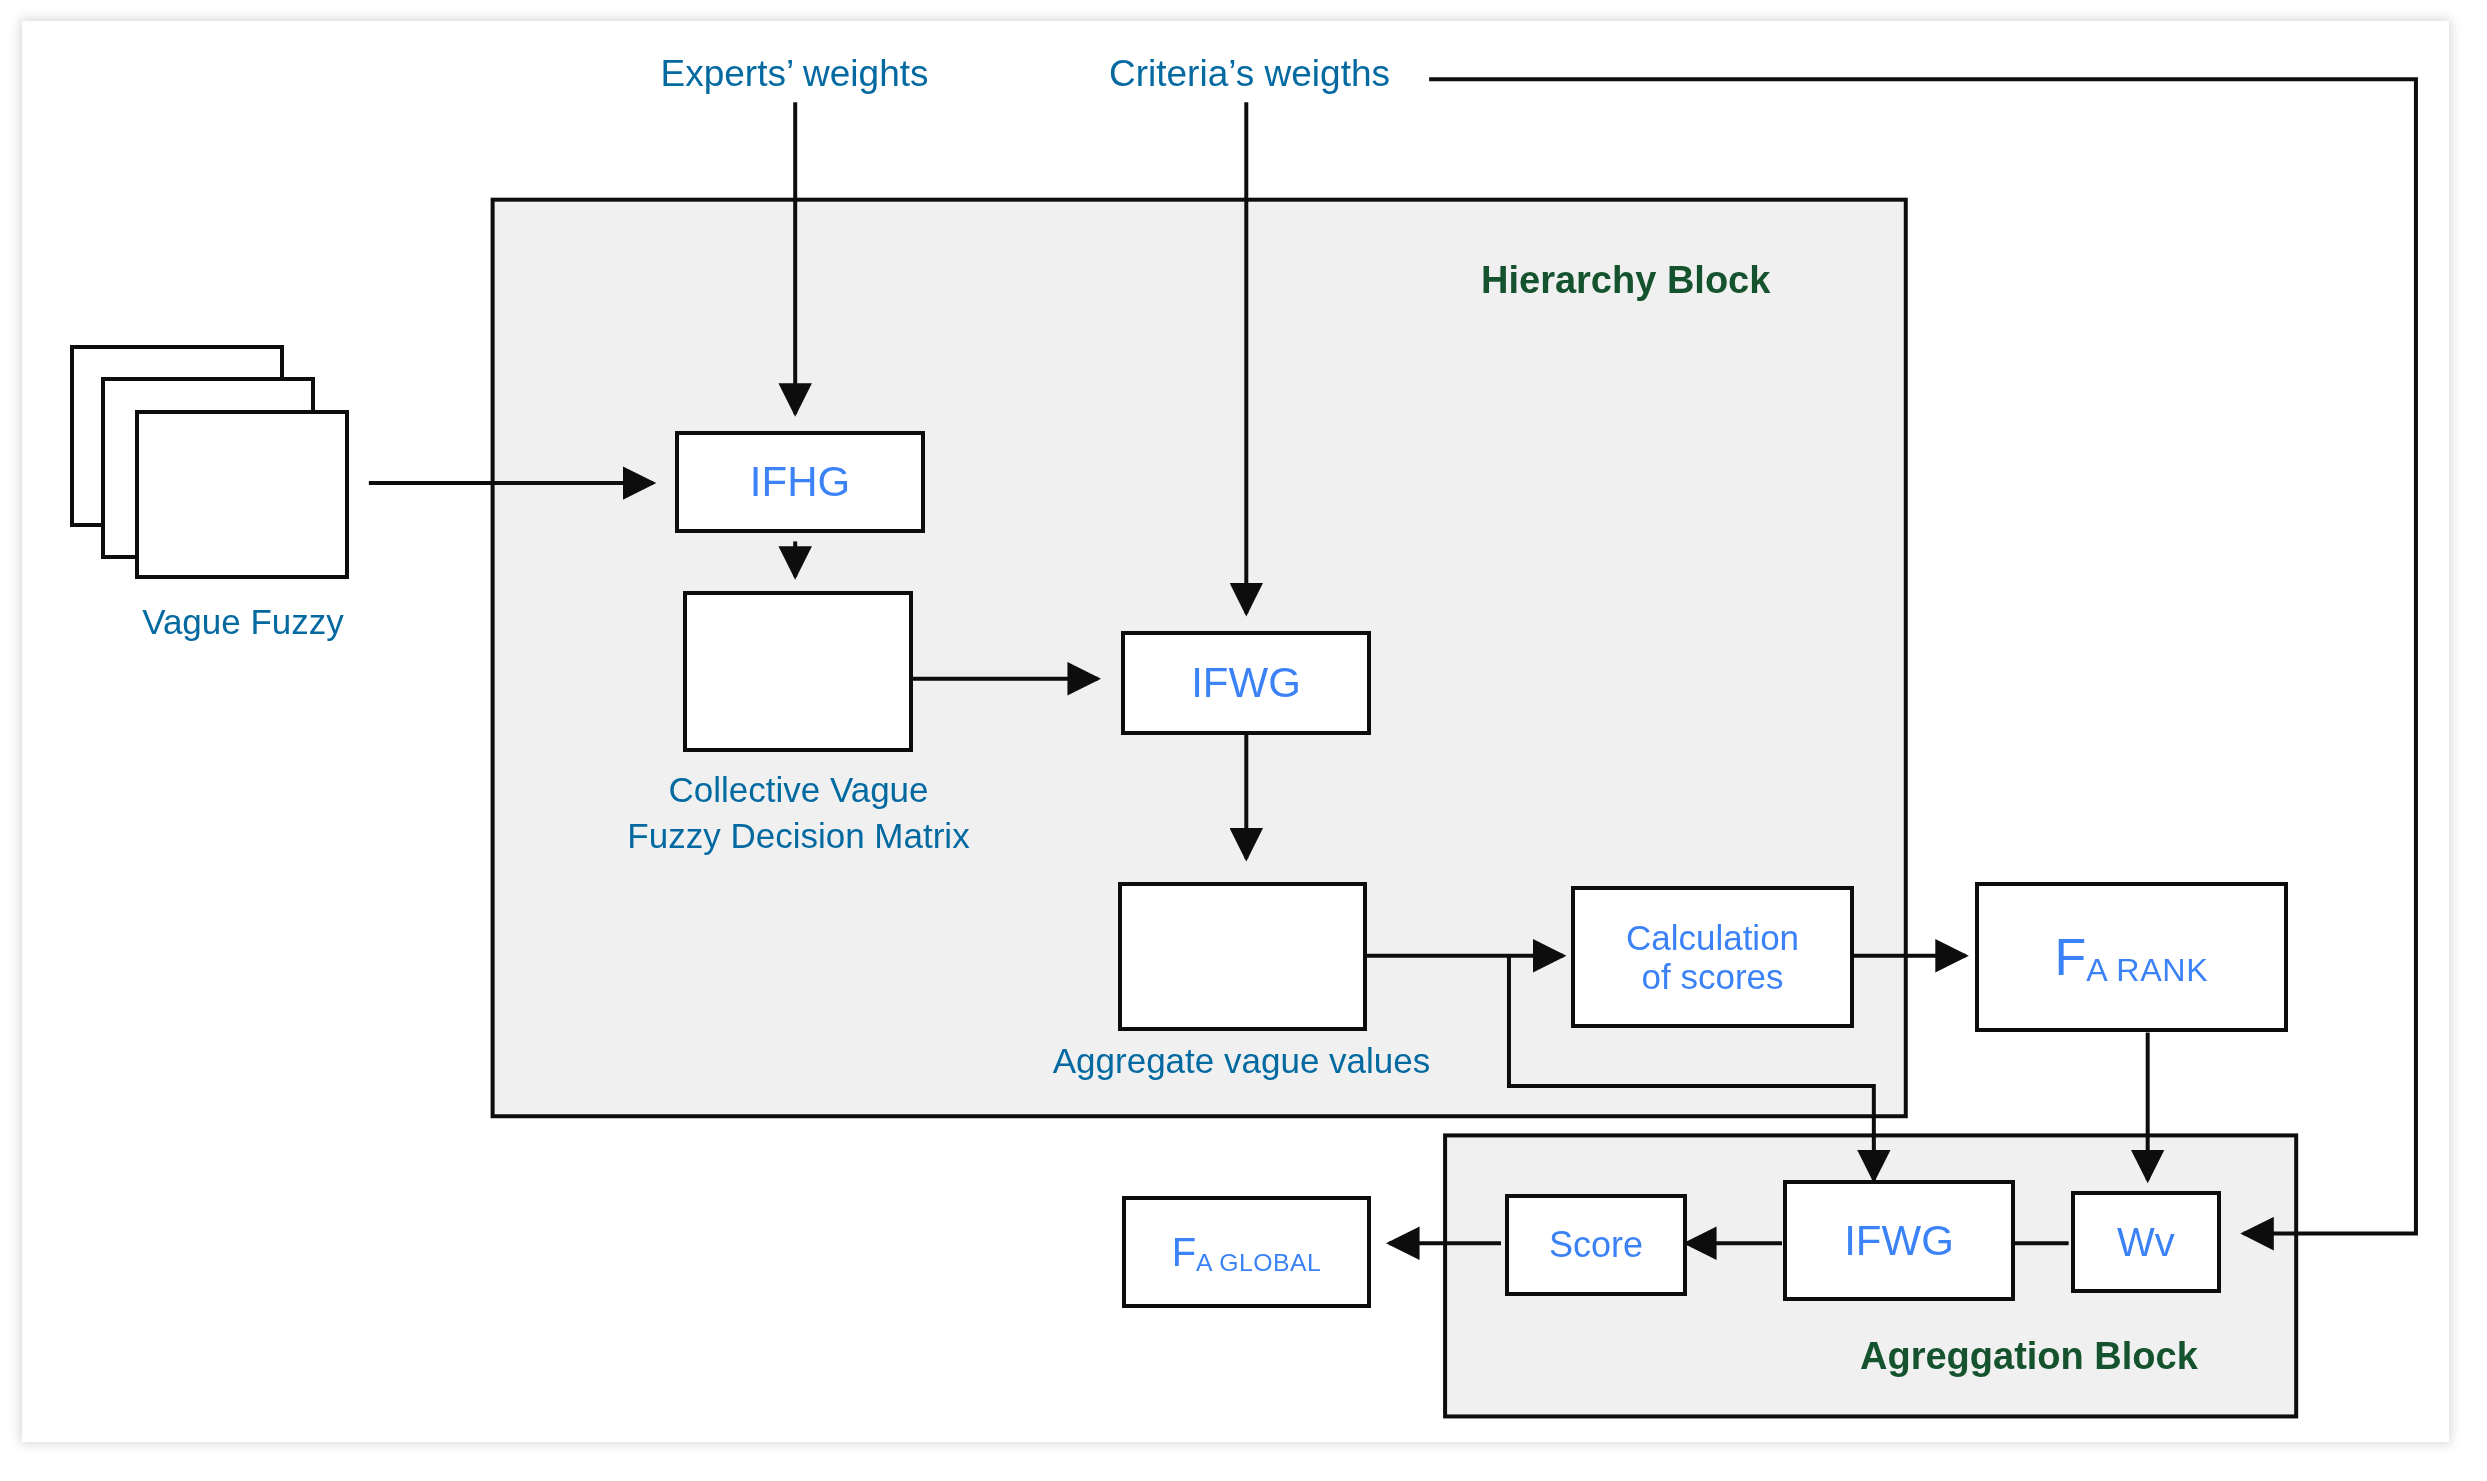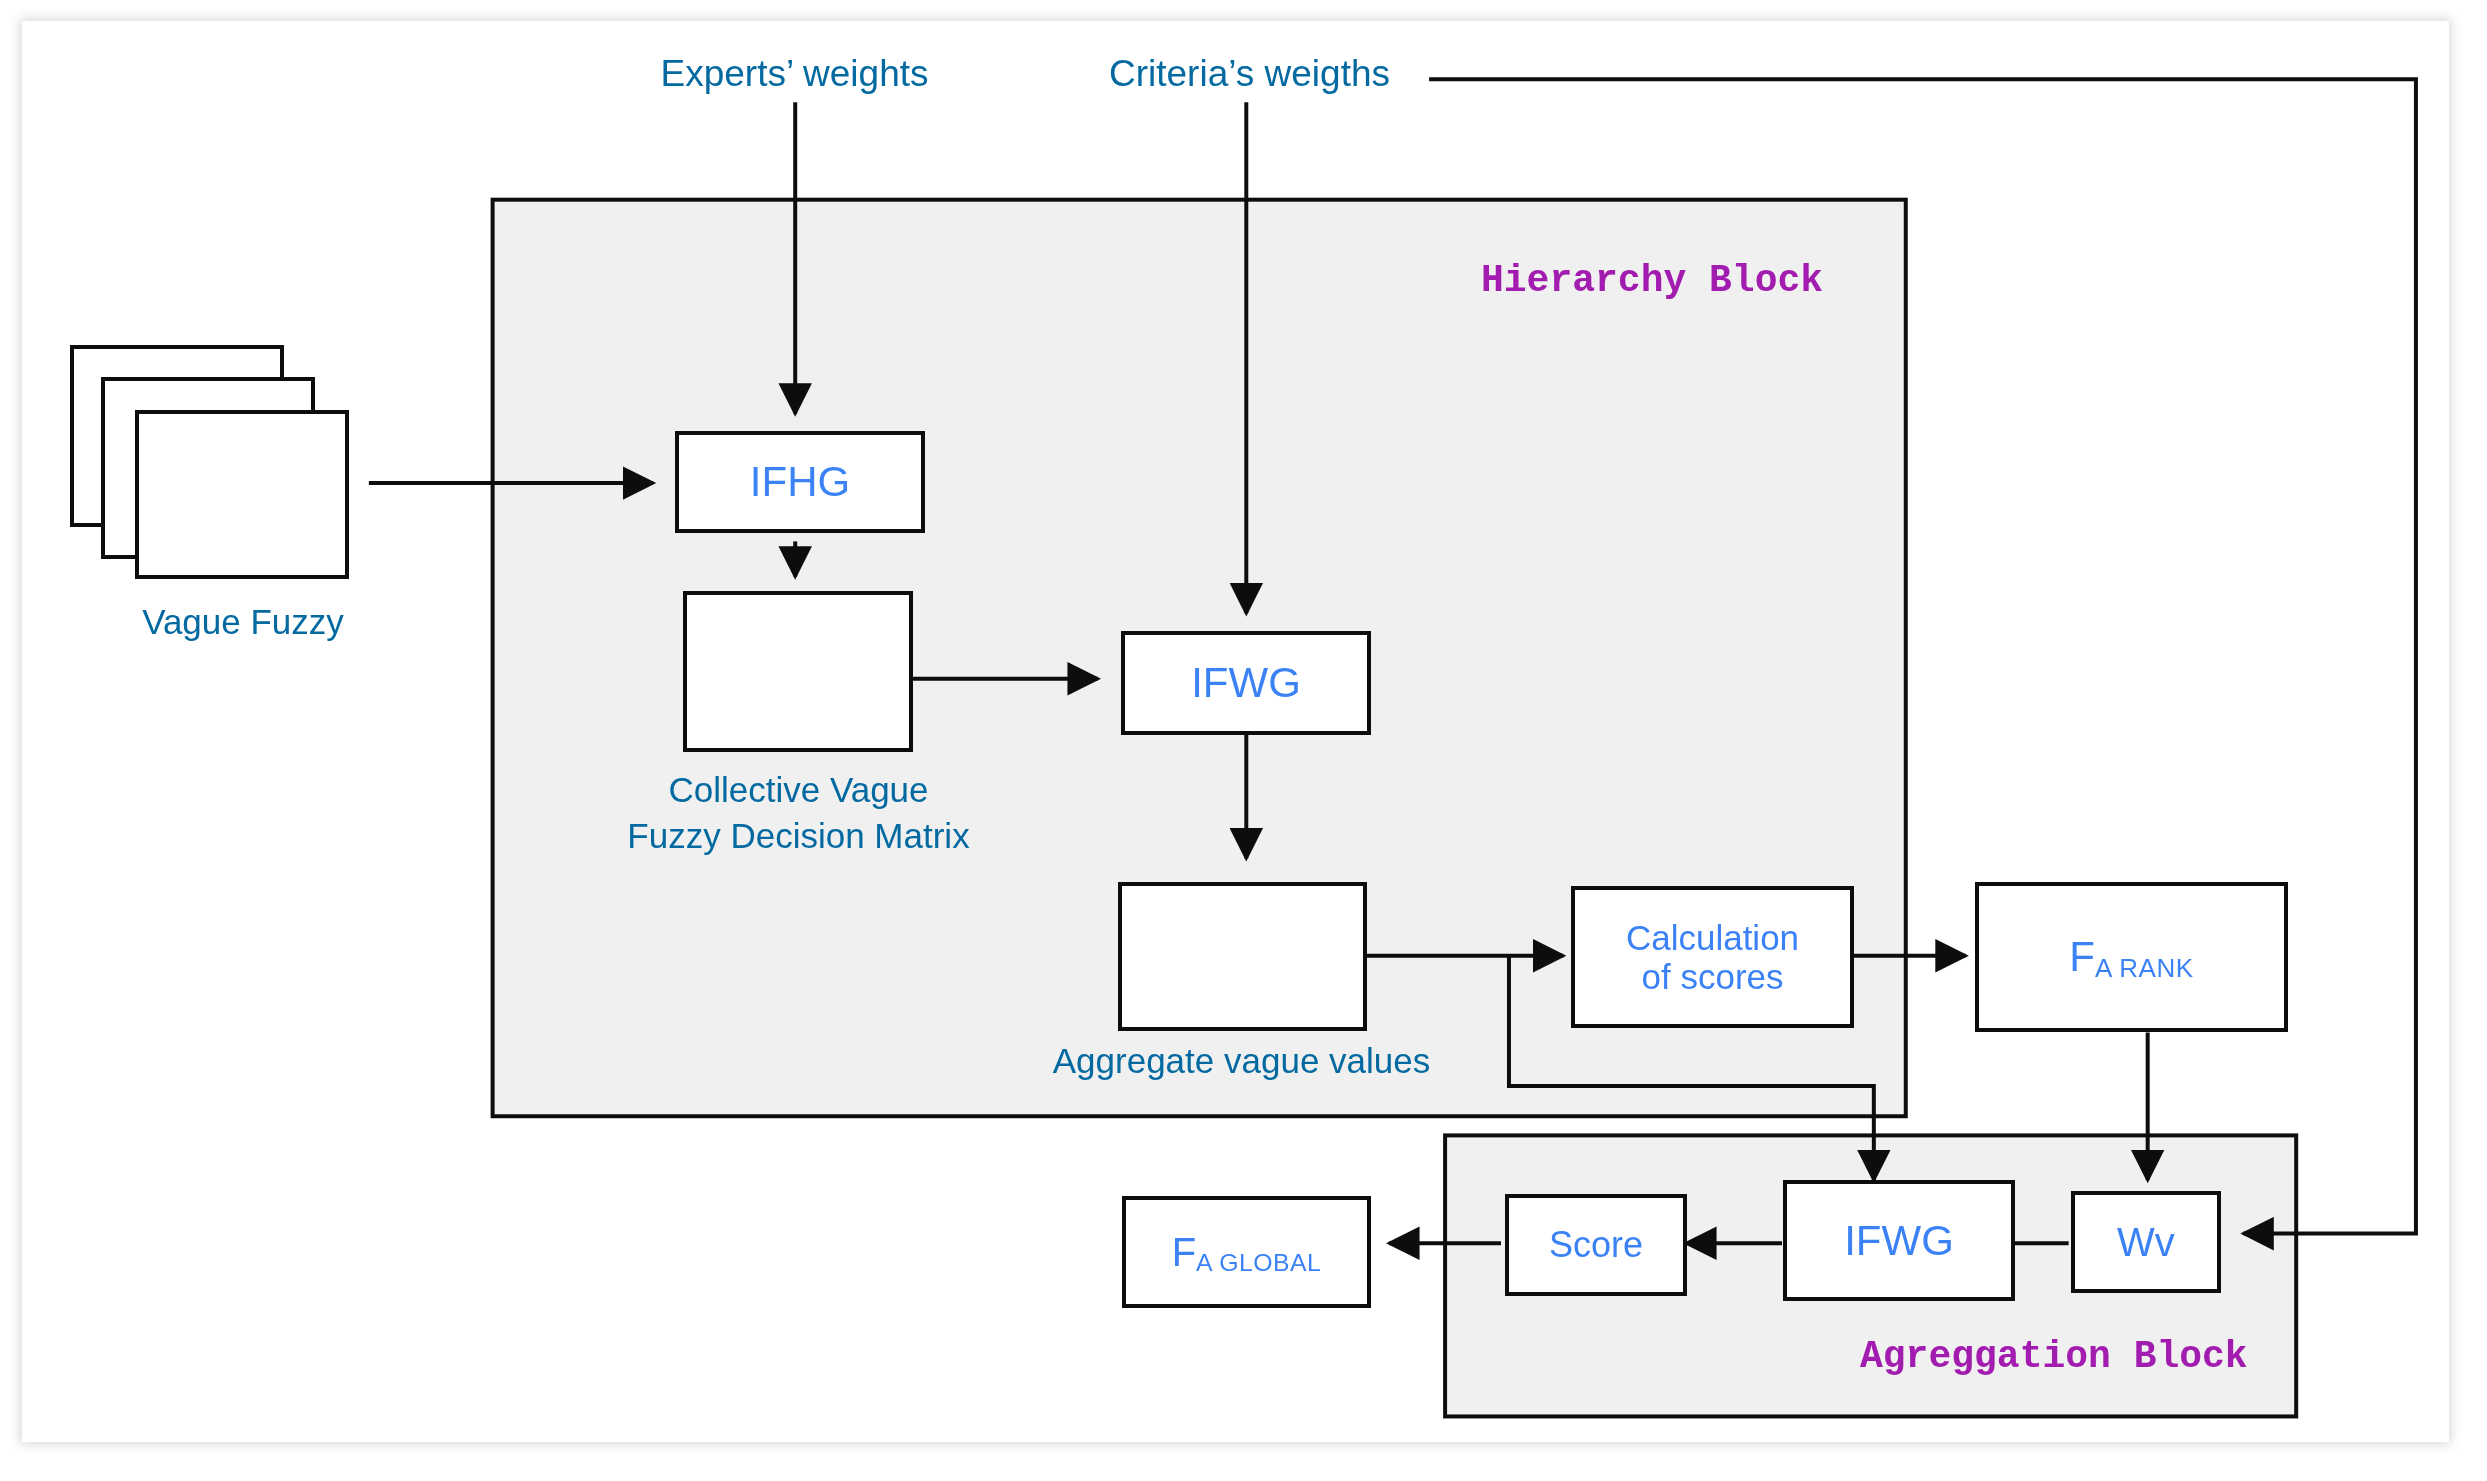--- a/index.html
+++ b/index.html
@@ -28,22 +28,22 @@
     border:4px solid #0d0d0d;
     display:flex;align-items:center;justify-content:center;
     text-align:center;
     color:#3b82f6;
     line-height:1.12;
     font-family:"Liberation Sans", sans-serif;
   }
   .group-label{
     position:absolute;
     font-weight:bold;
-    color:#a21caf;
-    font-family:Liberation Mono, monospace;
+    color:#14532d;
+    font-family:Liberation Sans, sans-serif;
     white-space:nowrap;
   }
   .free-label{
     position:absolute;
     color:#0369a1;
     text-align:center;
     font-family:"Liberation Sans", sans-serif;
     line-height:1.30;
   }
   .stack-sheet{
@@ -133,21 +133,21 @@
 
   <div class="node" style="left:1118px;top:882px;width:249px;height:149px;"></div>
 
   <div class="free-label" style="left:998px;top:1038px;width:487px;font-size:35px;">Aggregate vague values</div>
 
   <div class="node" style="left:1571px;top:886px;width:283px;height:142px;font-size:35px;flex-direction:column;">
     <span>Calculation</span>
     <span>of scores</span>
   </div>
 
-  <div class="node" style="left:1975px;top:882px;width:313px;height:150px;font-size:42px;">
+  <div class="node" style="left:1975px;top:882px;width:313px;height:150px;font-size:52px;">
     <span>
       <span>F</span><span class="sub">A RANK</span>
     </span>
   </div>
 
   <div class="group-label" style="left:1860px;top:1335px;font-size:38px;">Agreggation Block</div>
 
   <div class="node" style="left:2071px;top:1191px;width:150px;height:102px;font-size:40px;">Wv</div>
 
   <div class="node" style="left:1783px;top:1180px;width:232px;height:121px;font-size:42px;">IFWG</div>

